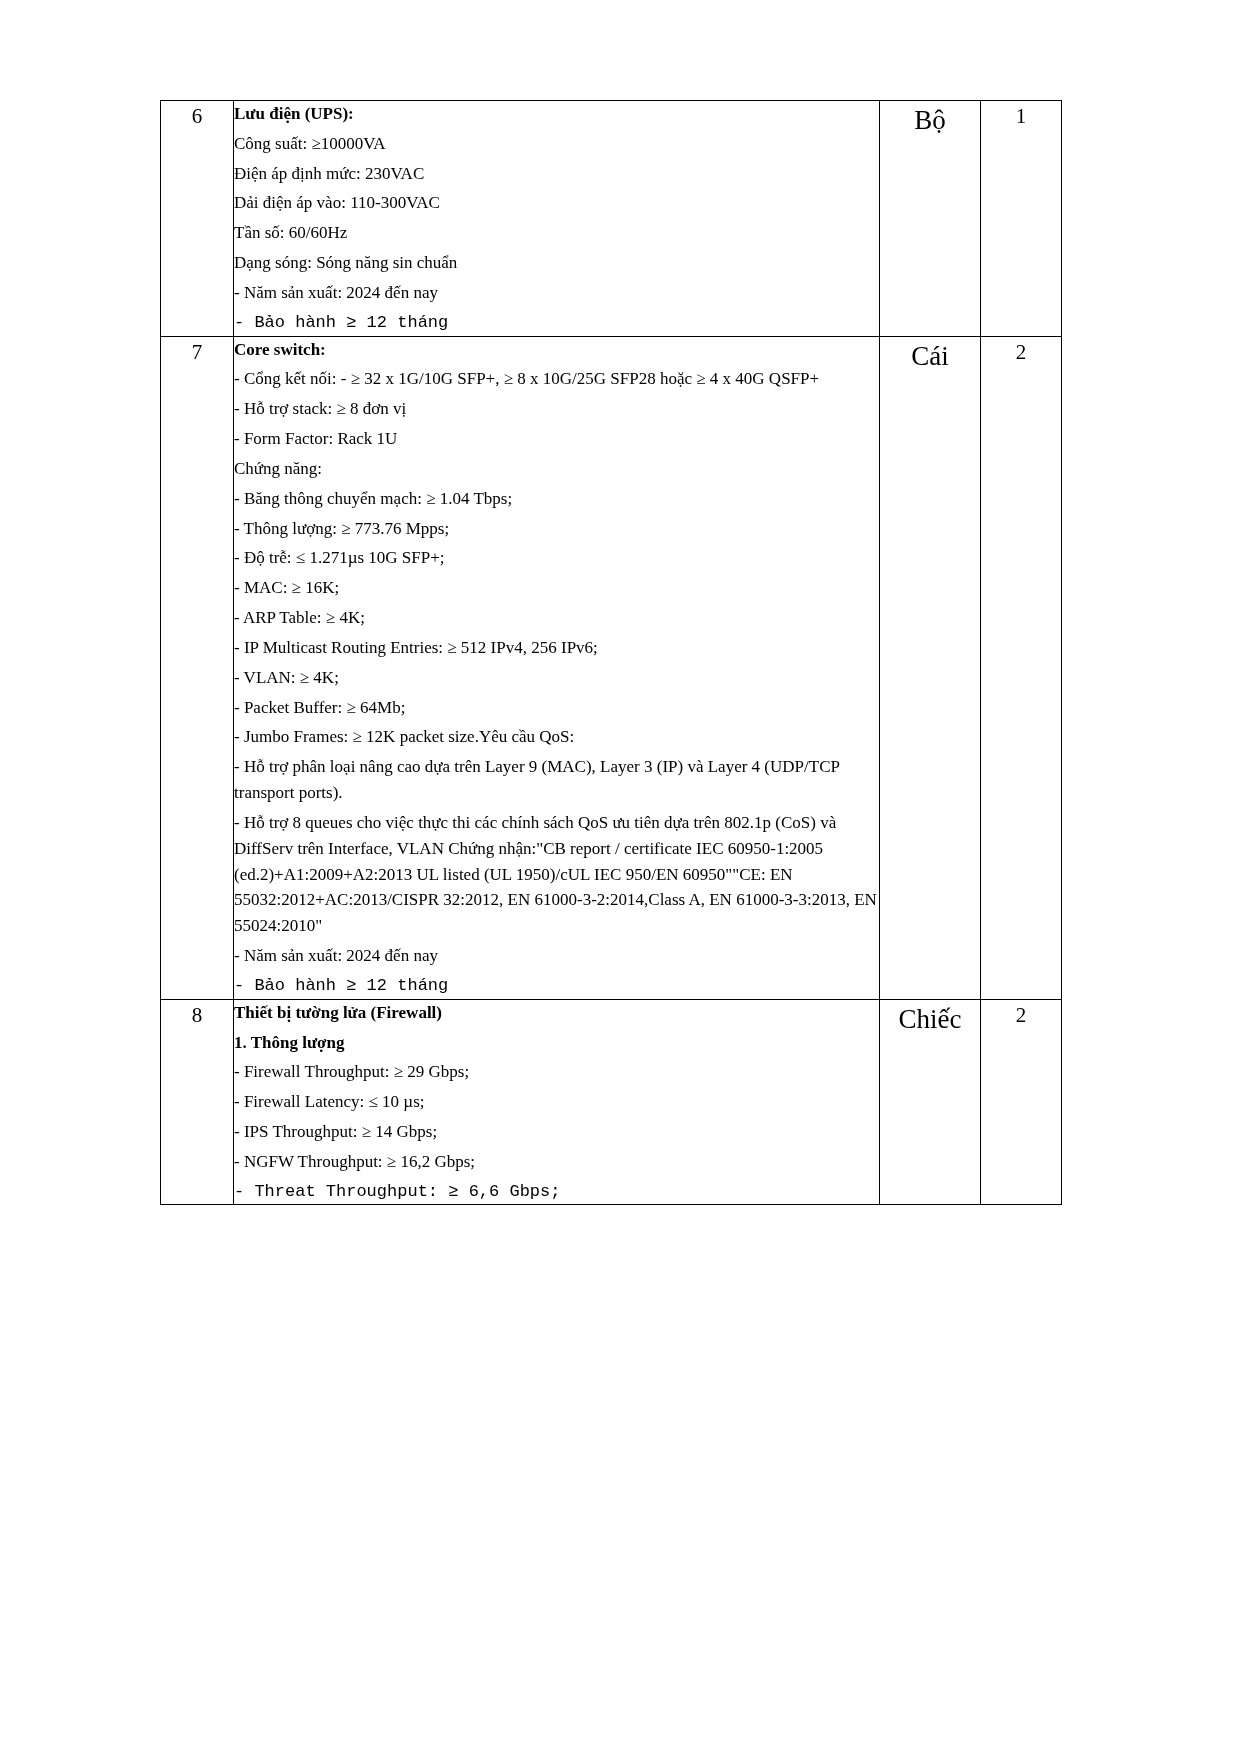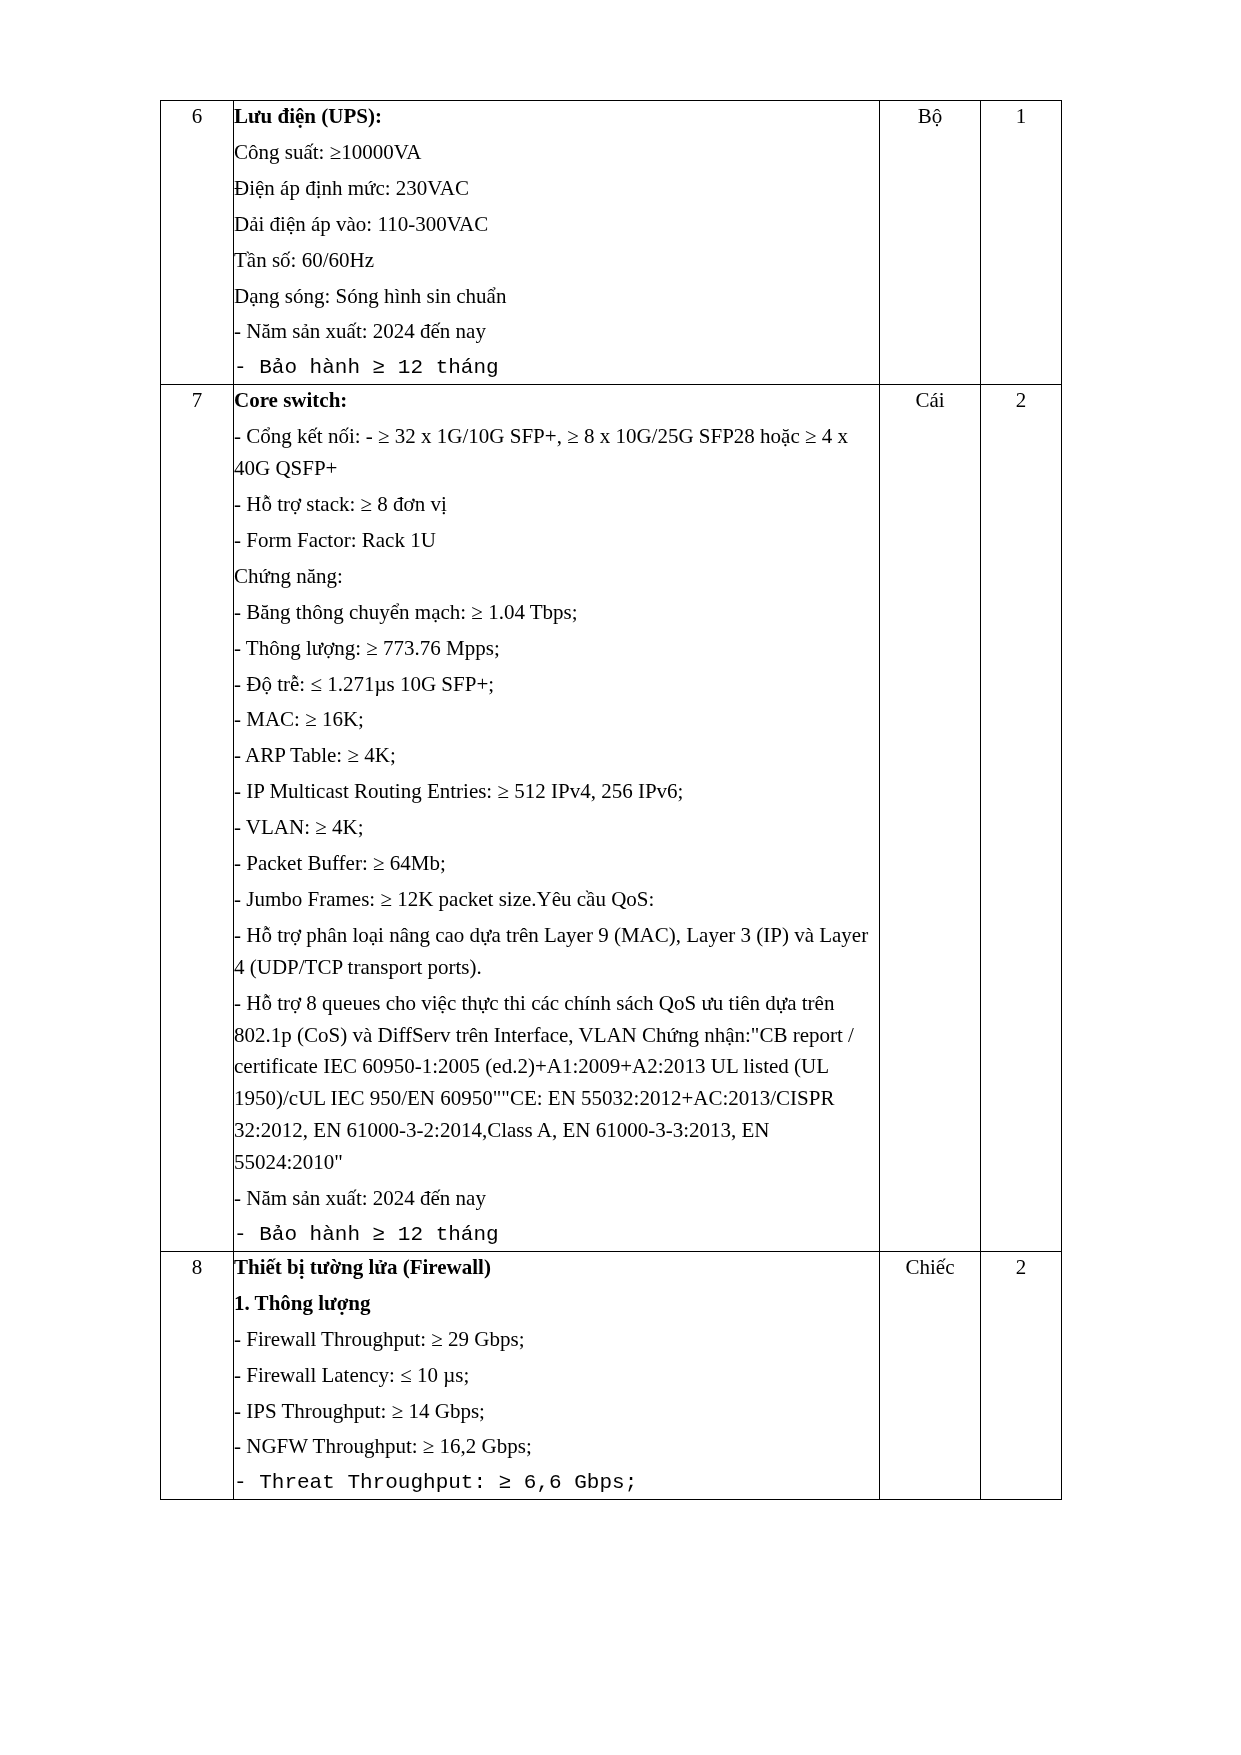--- a/index.html
+++ b/index.html
@@ -37,32 +37,32 @@
 
   td.idx {
     text-align: center;
     vertical-align: middle;
     font-size: 21px;
     line-height: 1.45;
   }
   td.unit {
     text-align: center;
     vertical-align: middle;
-    font-size: 21px;
+    font-size: 27px;
     line-height: 1.45;
   }
   td.qty {
     text-align: center;
     vertical-align: middle;
     font-size: 21px;
     line-height: 1.45;
   }
   td.desc {
     padding: 12px 12px 12px 14px;
-    font-size: 21px;
+    font-size: 17px;
     line-height: 1.52;
   }
   .line {
     margin: 0 0 4px 0;
     white-space: normal;
   }
   .line:last-child { margin-bottom: 0; font-family: Liberation Mono, monospace; }
   .line.bold { font-weight: bold; }
 </style>
 </head>
@@ -79,21 +79,21 @@
     <tbody>
 
       <tr>
         <td class="idx">6</td>
         <td class="desc">
           <div class="line bold">Lưu điện (UPS):</div>
           <div class="line">Công suất: ≥10000VA</div>
           <div class="line">Điện áp định mức: 230VAC</div>
           <div class="line">Dải điện áp vào: 110-300VAC</div>
           <div class="line">Tần số: 60/60Hz</div>
-          <div class="line">Dạng sóng: Sóng hình sin chuẩn</div>
+          <div class="line">Dạng sóng: Sóng năng sin chuẩn</div>
           <div class="line">- Năm sản xuất: 2024 đến nay</div>
           <div class="line">- Bảo hành ≥  12 tháng</div>
         </td>
         <td class="unit">Bộ</td>
         <td class="qty">1</td>
       </tr>
 
       <tr>
         <td class="idx">7</td>
         <td class="desc">

